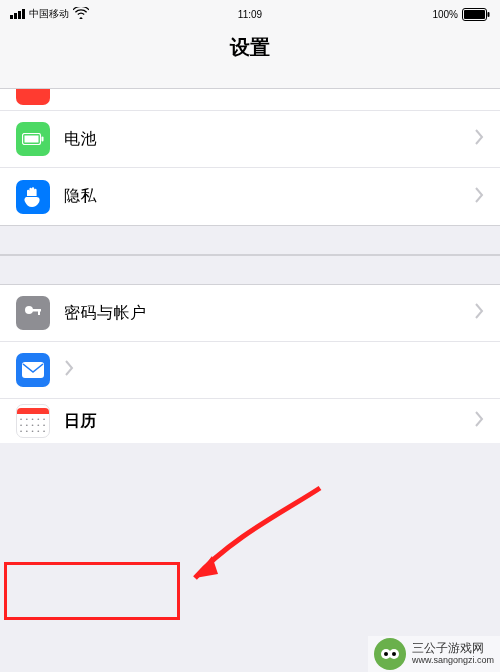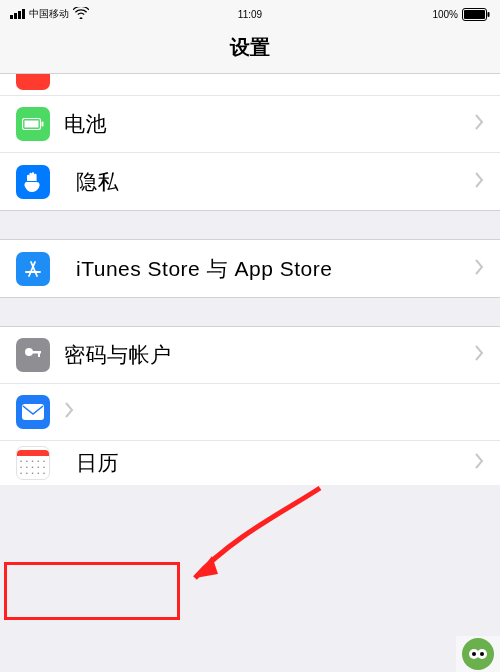--- a/index.html
+++ b/index.html
@@ -28,55 +28,55 @@
     .signal-bars span { width:3px; background:#000; display:inline-block; }
     .signal-bars span:nth-child(1){height:4px}
     .signal-bars span:nth-child(2){height:6px}
     .signal-bars span:nth-child(3){height:8px}
     .signal-bars span:nth-child(4){height:10px}
     .wifi-icon svg { width:16px; height:12px; }
     .battery-icon { display:flex; align-items:center; }
     .nav-header {
       background: #f7f7f8;
       text-align: center;
-      padding: 6px 0 12px;
+      padding: 6px 0 27px;
       border-bottom: 1px solid #d1d1d6;
     }
     .nav-title { font-size: 20px; font-weight:600; color:#000; }
 
     .group { background:#fff; }
     .row {
       display:flex; align-items:center;
       height:57px;
       padding:0 16px 0 16px;
       border-bottom: 1px solid #e5e5ea;
       background:#fff;
       position:relative;
     }
-    .row:last-child { border-bottom:none;gap:12px; }
+    .row:last-child { border-bottom:none; }
     .group-gap { height: 30px; background:#efeff4; border-top:1px solid #d1d1d6; border-bottom:1px solid #d1d1d6; }
     .group-gap:first-of-type { border-top:none; }
 
     .row-partial {
       height: 22px;
       border-bottom: 1px solid #e5e5ea;
       background:#fff;
       position:relative;
       padding-left:16px;
     }
     .row-partial .icon { position:absolute; bottom:0; }
 
     .icon {
       width:34px; height:34px;
       border-radius:7px;
       display:flex; align-items:center; justify-content:center;
       flex-shrink:0;
       margin-right:14px;
     }
-    .label { flex:1; font-size:21px; color:#000; letter-spacing:0.5px; }
+    .label { flex:1; font-size:16px; color:#000; letter-spacing:0.5px; }
     .chevron { color:#c7c7cc; }
     .chevron svg { width:10px; height:16px; }
 
     .icon-red { background:#ff3b30; }
     .icon-green { background:#4cd964; }
     .icon-blue { background:#007aff; }
     .icon-appstore { background:#1e8df6; }
     .icon-wallet { background:#000; overflow:hidden; }
     .icon-grey { background:#8e8e93; }
     .icon-mail { background:#1f7cf6; }
@@ -211,31 +211,20 @@
     <div class="label">隐私</div>
     <div class="chevron"><svg viewBox="0 0 10 16">
           <path d="M2 1 L8 8 L2 15" fill="none" stroke="currentColor" stroke-width="2"></path>
         </svg></div>
   </div>
 </div>
 
 <div class="group-gap"></div>
 
 <div class="group">
-  <div class="row">
-    <div class="icon icon-appstore">
-      <svg width="22" height="22" viewBox="0 0 22 22" fill="none" stroke="#fff" stroke-width="1.8" stroke-linecap="round">
-          <path d="M9 4 L15 18 M13 4 L7 18 M4 14 H18"></path>
-        </svg>
-    </div>
-    <div class="label">iTunes Store 与 App Store</div>
-    <div class="chevron"><svg viewBox="0 0 10 16">
-          <path d="M2 1 L8 8 L2 15" fill="none" stroke="currentColor" stroke-width="2"></path>
-        </svg></div>
-  </div>
 </div>
 
 <div class="group-gap"></div>
 
 <div class="group">
   <div class="row">
     <div class="icon icon-grey">
       <svg width="22" height="22" viewBox="0 0 22 22" fill="#fff">
           <circle cx="7" cy="8" r="4"></circle>
           <rect x="9" y="7" width="10" height="2.5"></rect>
@@ -251,21 +240,21 @@
     <div class="icon icon-mail">
       <svg width="24" height="18" viewBox="0 0 24 18">
           <rect x="1" y="1" width="22" height="16" rx="3" fill="#fff"></rect>
           <path d="M2 3 L12 11 L22 3" fill="none" stroke="#1f7cf6" stroke-width="1.6"></path>
         </svg>
     </div>
     <div class="chevron"><svg viewBox="0 0 10 16">
           <path d="M2 1 L8 8 L2 15" fill="none" stroke="currentColor" stroke-width="2"></path>
         </svg></div>
   </div>
-  <div class="row" style="height:44px;">
+  <div class="row" style="height:44px;font-weight:bold;">
     <div class="icon icon-calendar">
       <div class="calendar-inner">
         <div class="calendar-bar"></div>
         <div class="calendar-dots">• • • • •<br>• • • • •<br>• • • • •</div>
       </div>
     </div>
     <div class="label">日历</div>
     <div class="chevron"><svg viewBox="0 0 10 16">
           <path d="M2 1 L8 8 L2 15" fill="none" stroke="currentColor" stroke-width="2"></path>
         </svg></div>
@@ -282,13 +271,17 @@
 <div class="watermark">
   <div class="watermark-logo">
     <svg width="32" height="32" viewBox="0 0 32 32">
         <circle cx="16" cy="16" r="15" fill="#6ab04c"></circle>
         <circle cx="12" cy="16" r="5" fill="#fff"></circle>
         <circle cx="20" cy="16" r="5" fill="#fff"></circle>
         <circle cx="12" cy="16" r="2" fill="#000"></circle>
         <circle cx="20" cy="16" r="2" fill="#000"></circle>
       </svg>
   </div>
+  <div class="watermark-text">
+    <span>三公子游戏网</span>
+    <span style="font-size:9px;">www.sangongzi.com</span>
+  </div>
 </div>
 
 </body></html>

